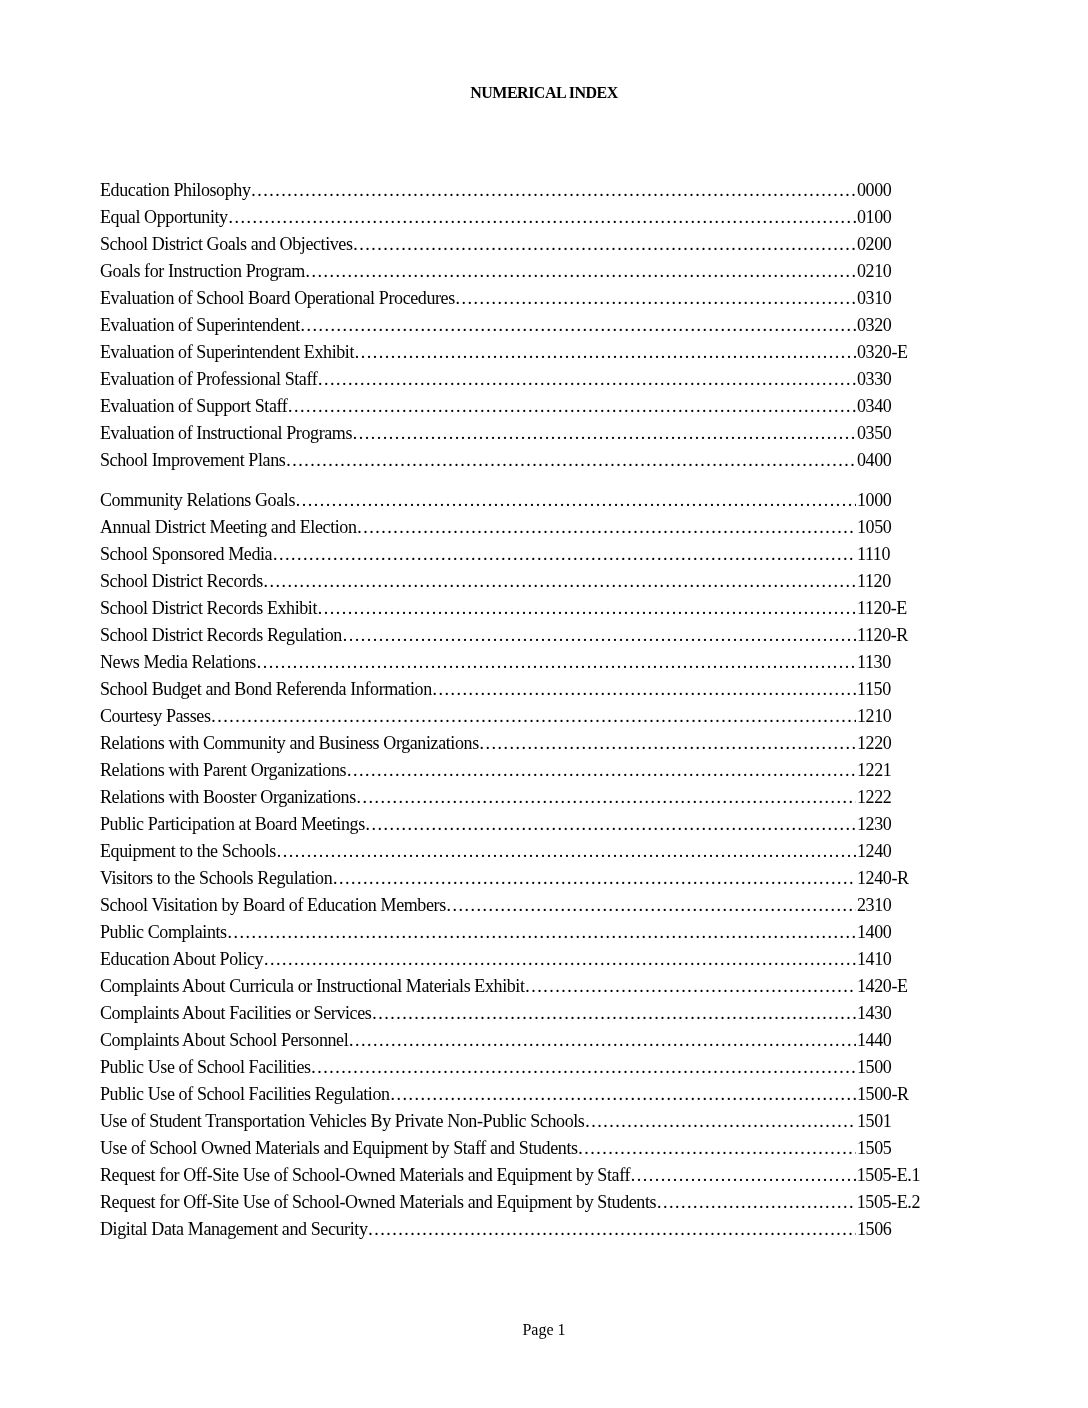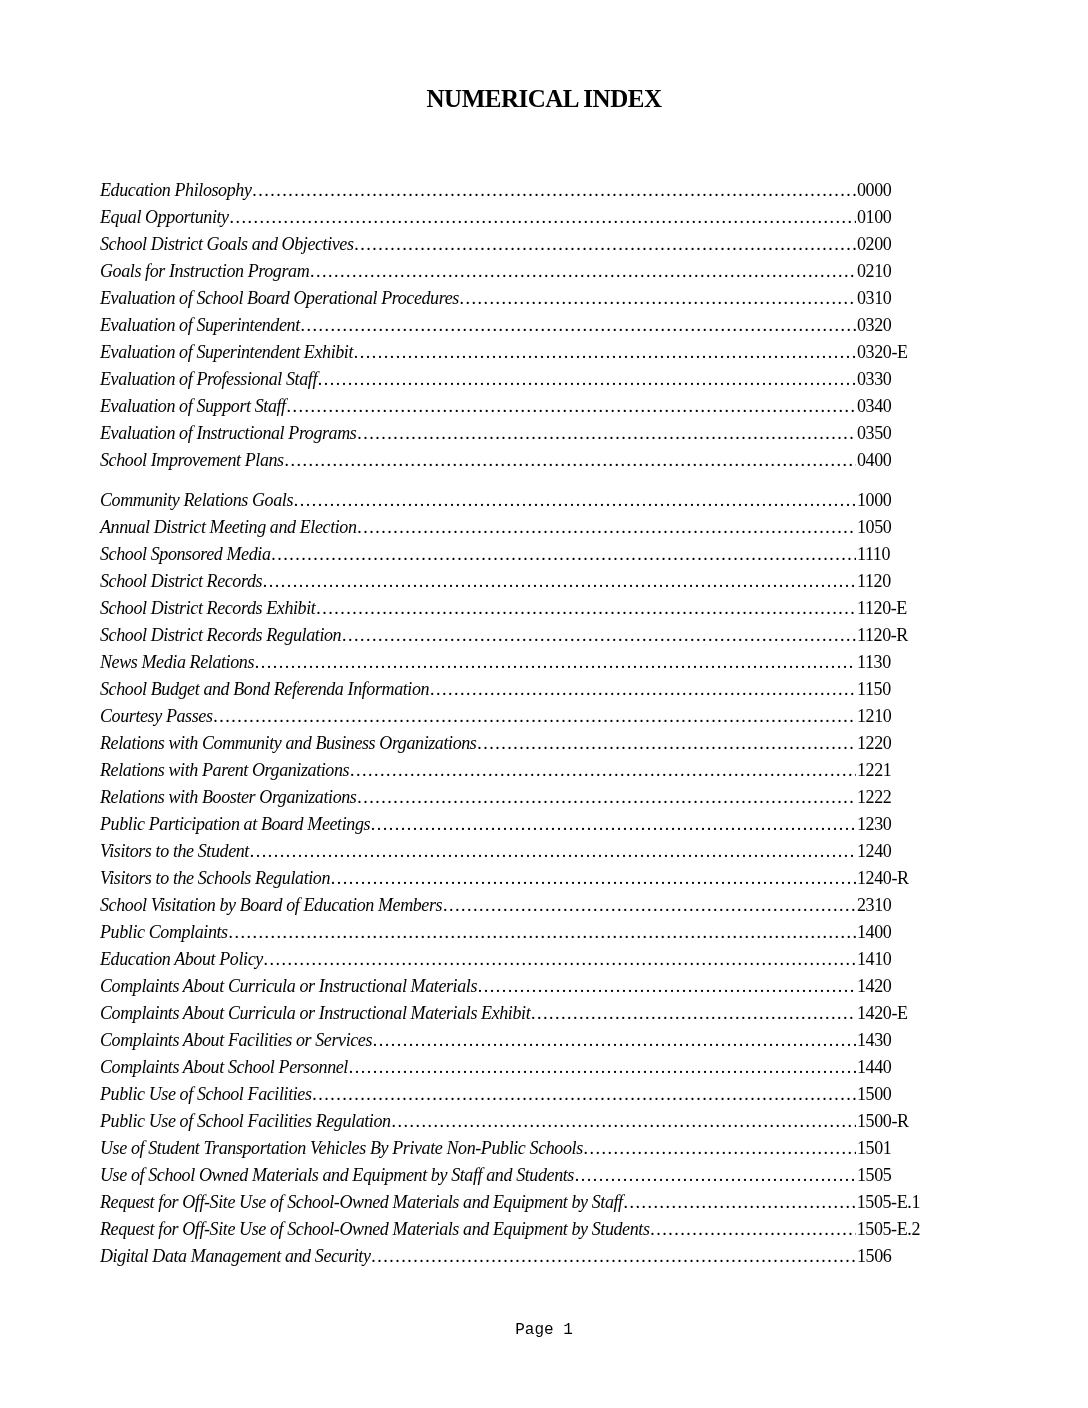--- a/index.html
+++ b/index.html
@@ -14,21 +14,21 @@
       overflow: hidden;
       color: #000000;
       font-family: "Liberation Serif", "DejaVu Serif", serif;
     }
     .page-title {
       position: absolute;
       top: 64px;
       left: 0;
       width: 1088px;
       text-align: center;
-      font-size: 25px;
+      font-size: 16px;
       letter-spacing: -0.5px;
       line-height: 36px;
     }
     .index-section {
       position: absolute;
       left: 100px;
       width: 820px;
     }
     .section-1 { top: 129px; }
     .section-2 { top: 439px; }
@@ -36,21 +36,20 @@
       display: flex;
       align-items: baseline;
       height: 27px;
       line-height: 27px;
       font-size: 18px;
       letter-spacing: -0.4px;
       white-space: nowrap;
     }
     .entry-title {
       flex: 0 0 auto;
-      font-style: italic;
     }
     .entry-leader {
       flex: 1 1 auto;
       overflow: hidden;
       white-space: nowrap;
       min-width: 0;
     }
     .entry-leader::before {
       content: "……………………………………………………………………………………………………………………………………………………………………";
       letter-spacing: 0;
@@ -60,21 +59,21 @@
       min-width: 63px;
       padding-left: 1px;
       margin-top: 48px;
     }
     .page-footer {
       position: absolute;
       top: 1320px;
       left: 0;
       width: 1088px;
       text-align: center;
-      font-family: Liberation Mono, monospace;
+      font-family: Liberation Serif, serif;
       font-size: 16px;
       line-height: 20px;
     }
   </style>
 </head>
 <body>
 
 <h1 class="page-title">NUMERICAL INDEX</h1>
 
 <div class="index-section section-1">
@@ -194,21 +193,21 @@
     <span class="entry-title">Relations with Booster Organizations</span>
     <span class="entry-leader"></span>
     <span class="entry-code">1222</span>
   </div>
     <div class="entry">
     <span class="entry-title">Public Participation at Board Meetings</span>
     <span class="entry-leader"></span>
     <span class="entry-code">1230</span>
   </div>
     <div class="entry">
-    <span class="entry-title">Visitors to the Student</span>
+    <span class="entry-title">Equipment to the Schools</span>
     <span class="entry-leader"></span>
     <span class="entry-code">1240</span>
   </div>
     <div class="entry">
     <span class="entry-title">Visitors to the Schools Regulation</span>
     <span class="entry-leader"></span>
     <span class="entry-code">1240-R</span>
   </div>
     <div class="entry">
     <span class="entry-title">School Visitation by Board of Education Members</span>
@@ -219,25 +218,20 @@
     <span class="entry-title">Public Complaints</span>
     <span class="entry-leader"></span>
     <span class="entry-code">1400</span>
   </div>
     <div class="entry">
     <span class="entry-title">Education About Policy</span>
     <span class="entry-leader"></span>
     <span class="entry-code">1410</span>
   </div>
     <div class="entry">
-    <span class="entry-title">Complaints About Curricula or Instructional Materials</span>
-    <span class="entry-leader"></span>
-    <span class="entry-code">1420</span>
-  </div>
-    <div class="entry">
     <span class="entry-title">Complaints About Curricula or Instructional Materials Exhibit</span>
     <span class="entry-leader"></span>
     <span class="entry-code">1420-E</span>
   </div>
     <div class="entry">
     <span class="entry-title">Complaints About Facilities or Services</span>
     <span class="entry-leader"></span>
     <span class="entry-code">1430</span>
   </div>
     <div class="entry">

